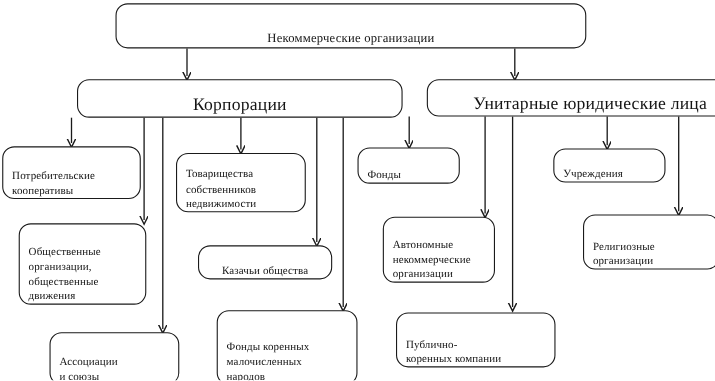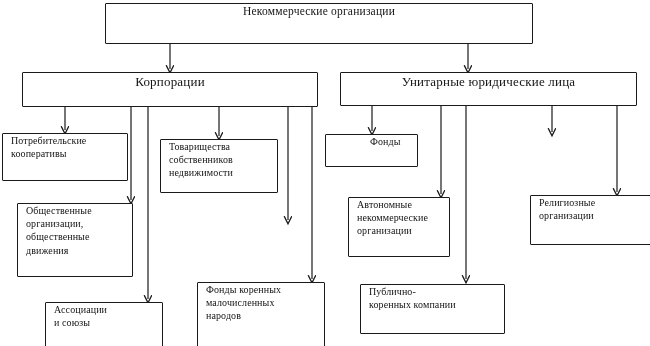--- a/index.html
+++ b/index.html
@@ -20,47 +20,48 @@
     left: 0;
     top: 0;
     width: 650px;
     height: 346px;
     pointer-events: none;
   }
   .node {
     position: absolute;
     box-sizing: border-box;
     border: 1.3px solid #1a1a1a;
-    border-radius: 1px;
+    border-radius: 11px;
     background: #ffffff;
     color: #141414;
     display: flex;
-    align-items: flex-start;
+    align-items: flex-end;
     z-index: 2;
   }
   .node .txt {
     display: block;
     width: 100%;
     white-space: pre-line;
     line-height: 1.32;
   }
   .node.center .txt {
     text-align: center;
   }
   .node.left .txt {
     text-align: left;
     padding-left: 8px;
   }
   .lvl0 {
     font-size: 11.5px;
     letter-spacing: 0.2px;
   }
   .lvl1 {
-    font-size: 13px;
+    font-size: 16px;
     letter-spacing: 0.2px;
+    margin-left: 48px;
   }
   .lvl2 {
     font-size: 10px;
     letter-spacing: 0.1px;
   }
 </style>
 </head>
 <body>
 
 <div id="canvas">
@@ -116,36 +117,42 @@
 общественные
 движения</span>
   </div>
 
   <div class="node left lvl2" style="left:160px; top:139px; width:118px; height:54px;">
     <span class="txt">Товарищества
 собственников
 недвижимости</span>
   </div>
 
+  <div class="node center lvl2" style="left:180px; top:223px; width:122px; height:31px;">
+    <span class="txt">Казачьи общества</span>
+  </div>
 
   <div class="node left lvl2" style="left:45px; top:302px; width:118px; height:48px;">
     <span class="txt">Ассоциации
 и союзы</span>
   </div>
 
   <div class="node left lvl2" style="left:197px; top:282px; width:128px; height:68px;">
     <span class="txt">Фонды коренных
 малочисленных
 народов</span>
   </div>
 
-  <div class="node left lvl2" style="left:325px; top:134px; width:93px; height:33px;padding-left:36px;">
+  <div class="node left lvl2" style="left:325px; top:134px; width:93px; height:33px;">
     <span class="txt">Фонды</span>
   </div>
 
+  <div class="node left lvl2" style="left:503px; top:135px; width:102px; height:31px;">
+    <span class="txt">Учреждения</span>
+  </div>
 
   <div class="node left lvl2" style="left:348px; top:197px; width:102px; height:60px;">
     <span class="txt">Автономные
 некоммерческие
 организации</span>
   </div>
 
   <div class="node left lvl2" style="left:530px; top:195px; width:124px; height:50px;">
     <span class="txt">Религиозные
 организации</span>

